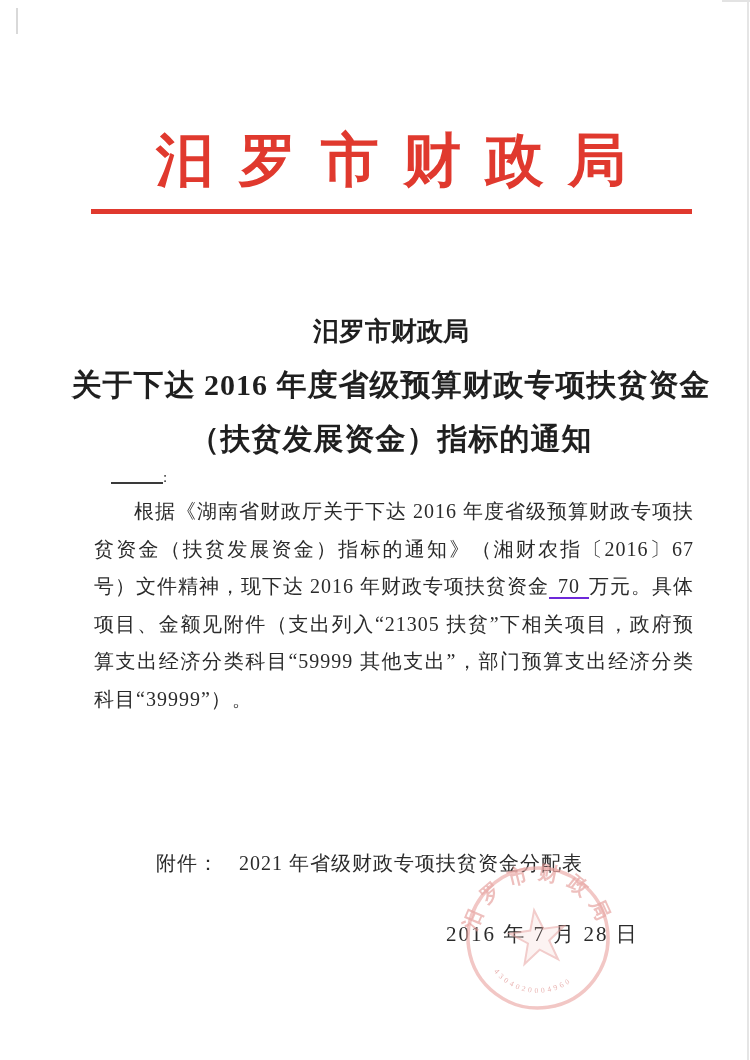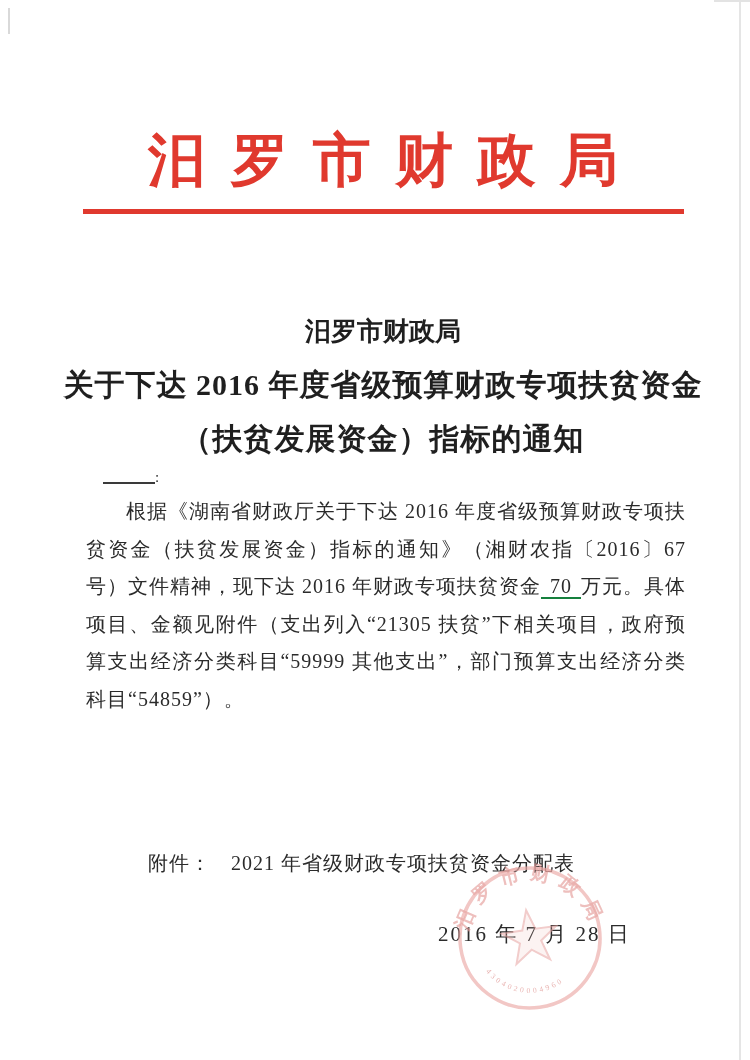--- a/index.html
+++ b/index.html
@@ -4,21 +4,21 @@
 <style>
   * { margin: 0; padding: 0; box-sizing: border-box; }
   html, body { background: #ffffff; }
   body {
     font-family: "Liberation Serif", "DejaVu Serif", serif;
     width: 750px; height: 1060px;
     position: relative;
     overflow: hidden;
   }
   .page {
-    position: absolute; left: 8px; top: 0;
+    position: absolute; left: 16px; top: 0;
     width: 728px; height: 1060px;
     background: #ffffff;
   }
   
   .scan-edge-right {
     position: absolute; left: 731px; top: 0;
     width: 2px; height: 1060px;
     background: #dcdcdc; opacity: 0.75;
   }
   .scan-edge-left {
@@ -85,21 +85,21 @@
     position: absolute; left: 78px; top: 493px;
     width: 600px;
     font-size: 20px;
     line-height: 37.6px;
     color: #2b2b2b;
     letter-spacing: 1px;
     text-align: justify;
   }
   .body-text p { text-indent: 2em; margin: 0; }
   .amount {
-    border-bottom: 2px solid #15803d;
+    border-bottom: 2px solid #6d28d9;
     padding: 0 9px;
   }
 
   .attachment {
     position: absolute; left: 140px; top: 850px;
     font-size: 20px; color: #2b2b2b;
     letter-spacing: 1px;
   }
   .attachment .att-title { margin-left: 1em; }
 
@@ -132,21 +132,21 @@
     <div class="t1">汨罗市财政局</div>
     <div class="t2">关于下达 2016 年度省级预算财政专项扶贫资金</div>
     <div class="t2">（扶贫发展资金）指标的通知</div>
   </div>
 
   <div class="addressee">
     <span class="blank-line"></span><span class="colon">:</span>
   </div>
 
   <div class="body-text">
-    <p><span>根据《湖南省财政厅关于下达 2016 年度省级预算财政专项扶贫资金（扶贫发展资金）指标的通知》（湘财农指〔2016〕67 号）文件精神，现下达 2016 年财政专项扶贫资金</span><span class="amount">70</span><span>万元。具体项目、金额见附件（支出列入“21305 扶贫”下相关项目，政府预算支出经济分类科目“59999 其他支出”，部门预算支出经济分类科目“54859”）。</span></p>
+    <p><span>根据《湖南省财政厅关于下达 2016 年度省级预算财政专项扶贫资金（扶贫发展资金）指标的通知》（湘财农指〔2016〕67 号）文件精神，现下达 2016 年财政专项扶贫资金</span><span class="amount">70</span><span>万元。具体项目、金额见附件（支出列入“21305 扶贫”下相关项目，政府预算支出经济分类科目“59999 其他支出”，部门预算支出经济分类科目“39999”）。</span></p>
   </div>
 
   <div class="attachment">
     <span>附件：</span><span class="att-title">2021 年省级财政专项扶贫资金分配表</span>
   </div>
 
   <div class="date-line">2016 年 7 月 28 日</div>
 
   <div class="stamp">
     <svg viewBox="0 0 160 160" width="160" height="160" xmlns="http://www.w3.org/2000/svg">

